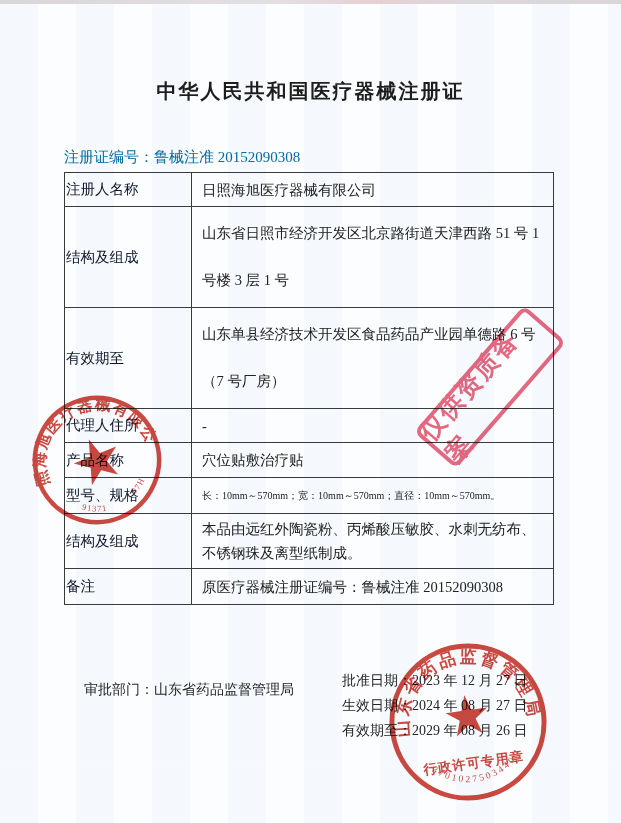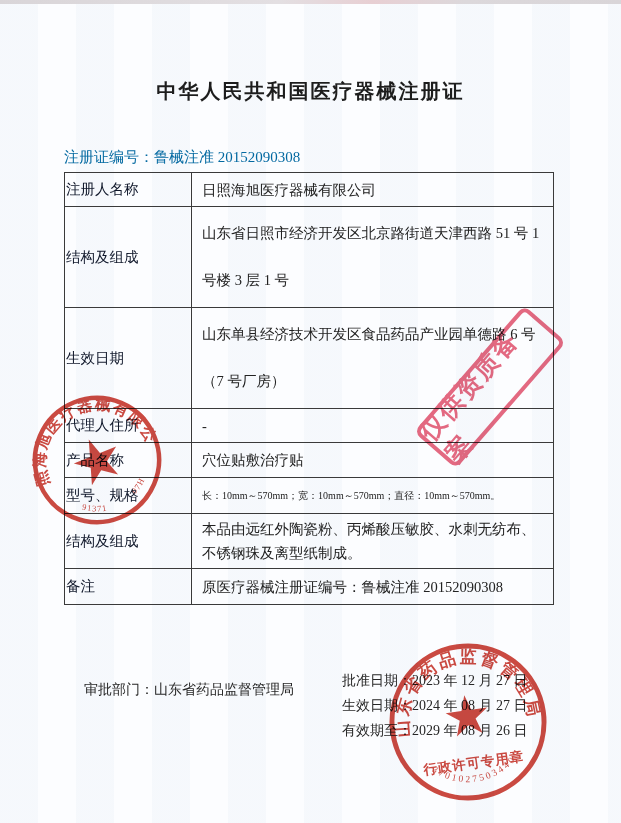--- a/index.html
+++ b/index.html
@@ -52,21 +52,21 @@
   <tbody>
       <tr class="r1">
     <td class="lbl">注册人名称</td>
     <td class="val">日照海旭医疗器械有限公司</td>
   </tr>
   <tr class="r2">
     <td class="lbl">结构及组成</td>
     <td class="val tall">山东省日照市经济开发区北京路街道天津西路 51 号 1 号楼 3 层 1 号</td>
   </tr>
   <tr class="r3">
-    <td class="lbl">生效日期</td>
+    <td class="lbl">有效期至</td>
     <td class="val tall">山东单县经济技术开发区食品药品产业园单德路 6 号（7 号厂房）</td>
   </tr>
   <tr class="r5">
     <td class="lbl">代理人住所</td>
     <td class="val">-</td>
   </tr>
   <tr class="r6">
     <td class="lbl">产品名称</td>
     <td class="val">穴位贴敷治疗贴</td>
   </tr>

